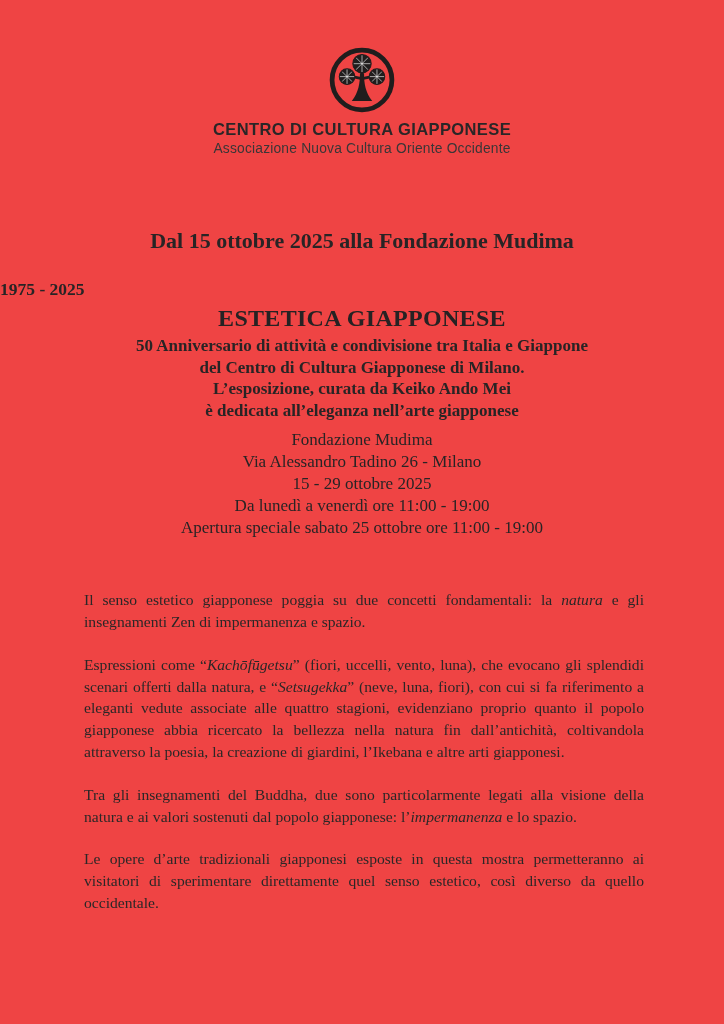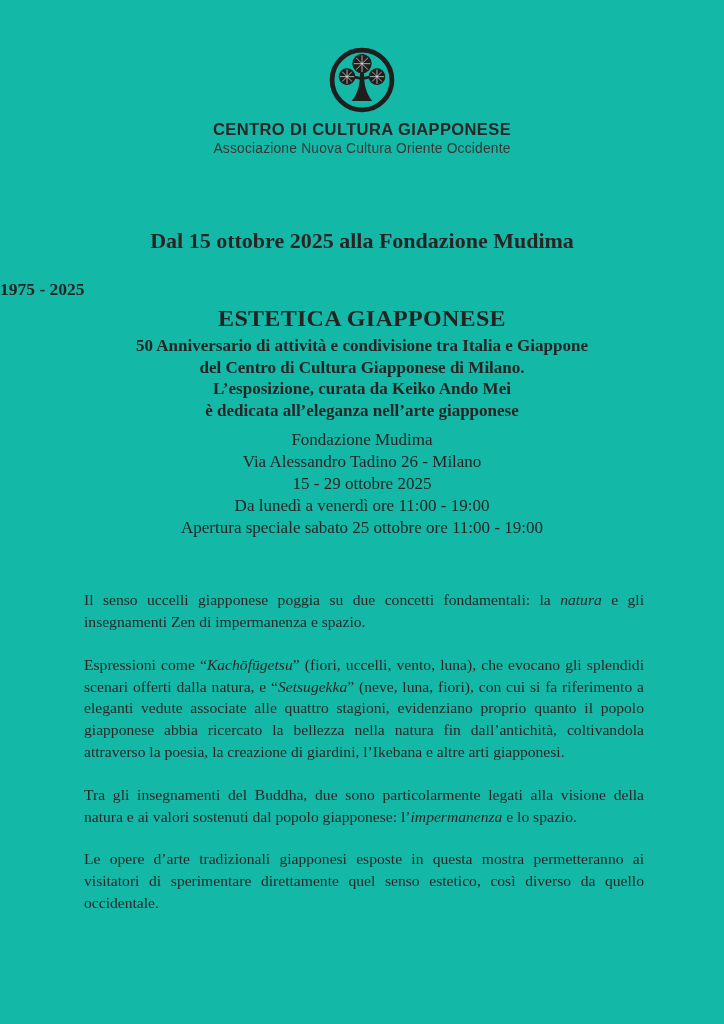--- a/index.html
+++ b/index.html
@@ -5,21 +5,21 @@
   html, body {
     margin: 0;
     padding: 0;
     background: #ffffff;
   }
   .page {
     position: relative;
     width: 724px;
     height: 1024px;
     margin: 0 auto;
-    background: #14b8a6;
+    background: #ef4444;
     color: #262222;
     overflow: hidden;
     font-family: "Liberation Serif", serif;
   }
   
   .header {
     padding-top: 46px;
     text-align: center;
   }
   .logo-wrap {
@@ -153,19 +153,19 @@
 
   <div class="venue">
       <div>Fondazione Mudima</div>
       <div>Via Alessandro Tadino 26 - Milano</div>
       <div>15 - 29 ottobre 2025</div>
       <div>Da lunedì a venerdì ore 11:00 - 19:00</div>
       <div>Apertura speciale sabato 25 ottobre ore 11:00 - 19:00</div>
     </div>
 
   <div class="body-text">
-      <p><span>Il senso uccelli giapponese poggia su due concetti fondamentali: la </span><em>natura</em><span> e gli insegnamenti Zen di impermanenza e spazio.</span></p>
+      <p><span>Il senso estetico giapponese poggia su due concetti fondamentali: la </span><em>natura</em><span> e gli insegnamenti Zen di impermanenza e spazio.</span></p>
       <p><span>Espressioni come “</span><em>Kachōfūgetsu</em><span>” (fiori, uccelli, vento, luna), che evocano gli splendidi scenari offerti dalla natura, e “</span><em>Setsugekka</em><span>” (neve, luna, fiori), con cui si fa riferimento a eleganti vedute associate alle quattro stagioni, evidenziano proprio quanto il popolo giapponese abbia ricercato la bellezza nella natura fin dall’antichità, coltivandola attraverso la poesia, la creazione di giardini, l’Ikebana e altre arti giapponesi.</span></p>
       <p><span>Tra gli insegnamenti del Buddha, due sono particolarmente legati alla visione della natura e ai valori sostenuti dal popolo giapponese: l’</span><em>impermanenza</em><span> e lo spazio.</span></p>
       <p><span>Le opere d’arte tradizionali giapponesi esposte in questa mostra permetteranno ai visitatori di sperimentare direttamente quel senso estetico, così diverso da quello occidentale.</span></p>
     </div>
 
 </div>
 
 </body></html>

